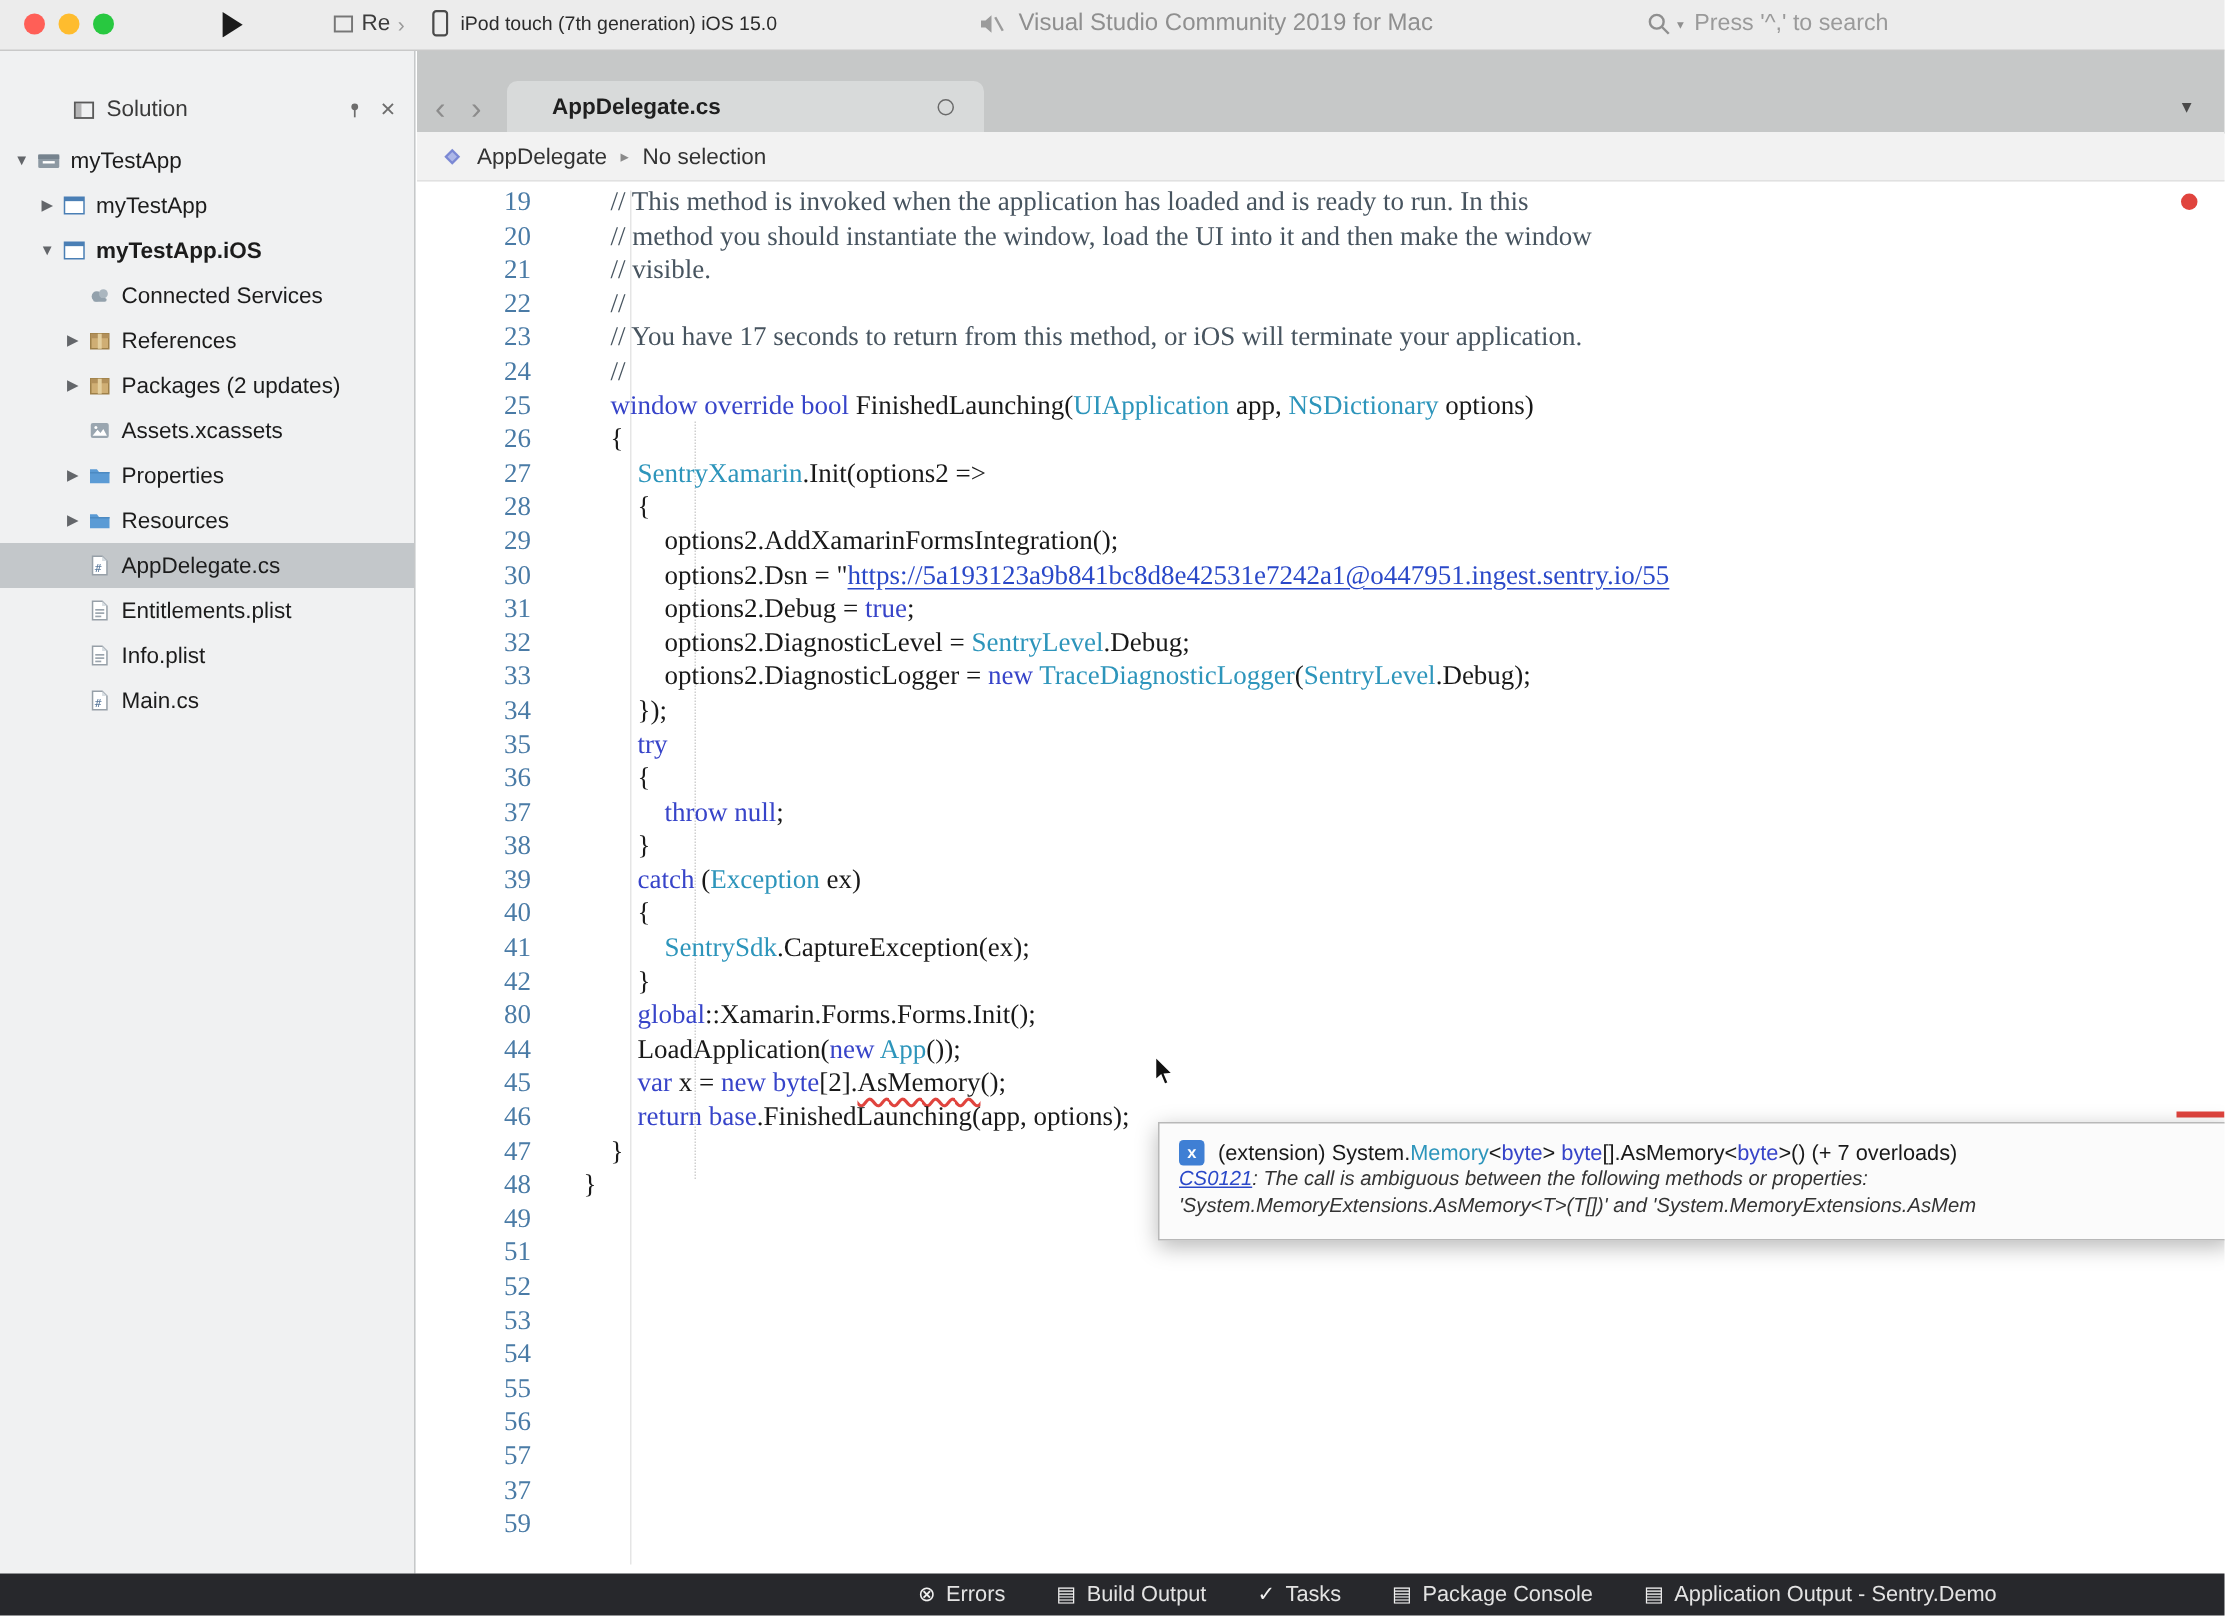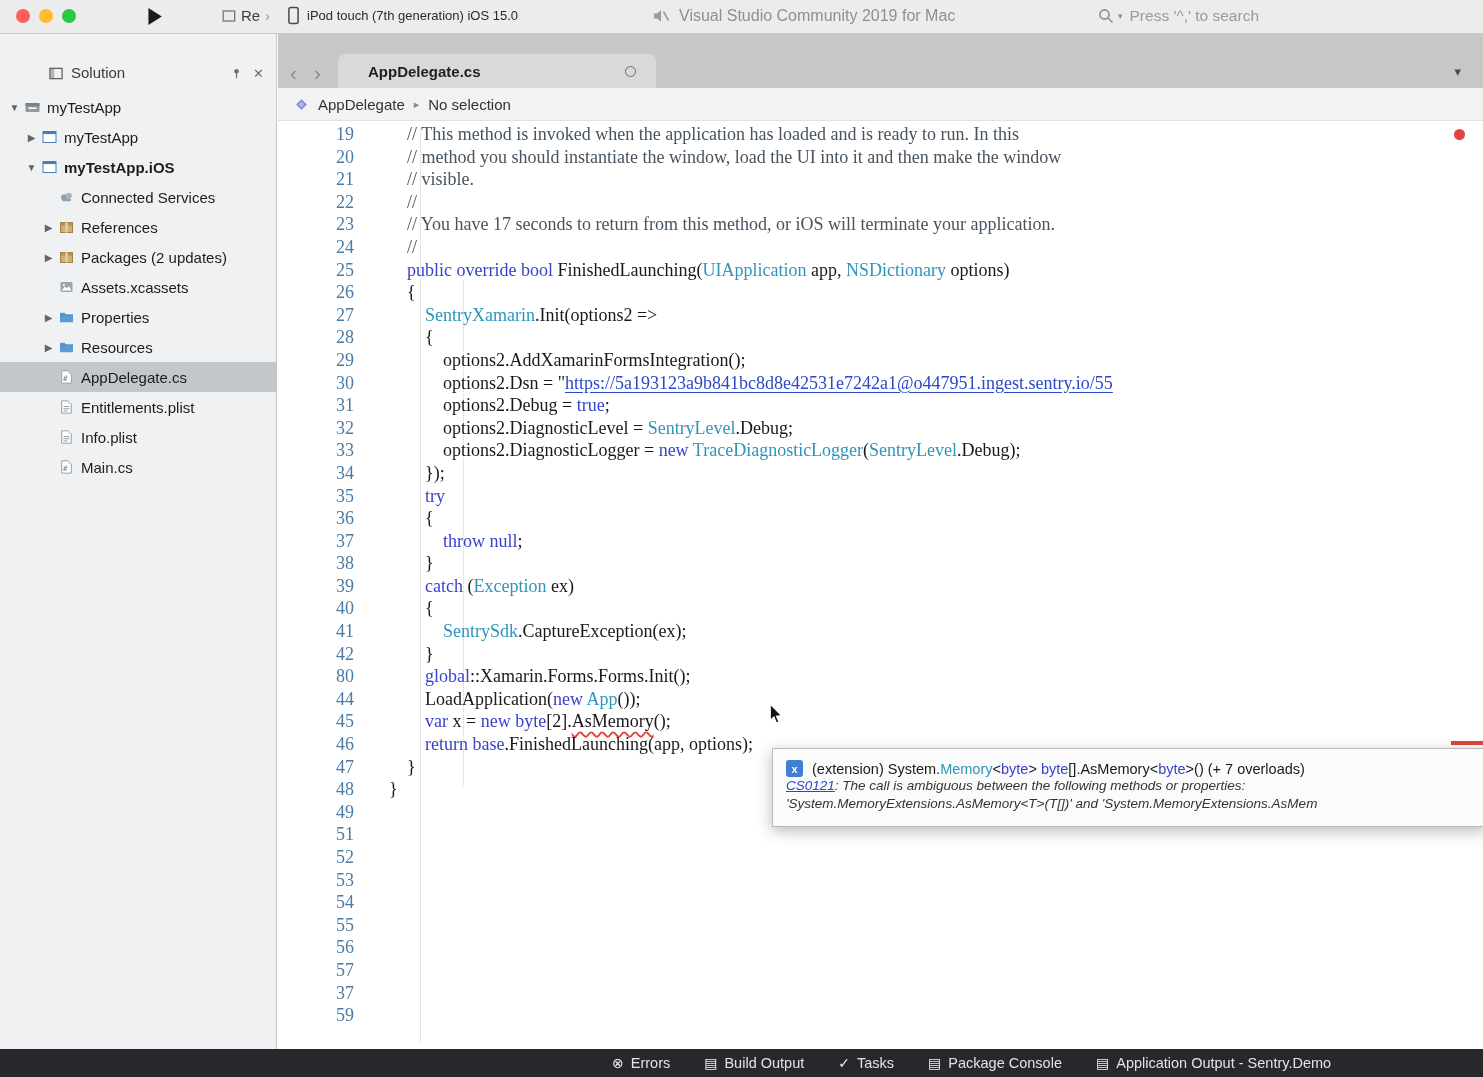--- a/index.html
+++ b/index.html
@@ -282,21 +282,21 @@
     <div class="code-area">
       <div class="indent-guide"></div>
       <div class="dotted-guide"></div>
       <div id="code">
           <div class="cl"><span class="ln">19</span><span class="ct"><span class="tk-cm">        // This method is invoked when the application has loaded and is ready to run. In this</span></span></div>
           <div class="cl"><span class="ln">20</span><span class="ct"><span class="tk-cm">        // method you should instantiate the window, load the UI into it and then make the window</span></span></div>
           <div class="cl"><span class="ln">21</span><span class="ct"><span class="tk-cm">        // visible.</span></span></div>
           <div class="cl"><span class="ln">22</span><span class="ct"><span class="tk-cm">        //</span></span></div>
           <div class="cl"><span class="ln">23</span><span class="ct"><span class="tk-cm">        // You have 17 seconds to return from this method, or iOS will terminate your application.</span></span></div>
           <div class="cl"><span class="ln">24</span><span class="ct"><span class="tk-cm">        //</span></span></div>
-          <div class="cl"><span class="ln">25</span><span class="ct"><span class="tk-pl">        </span><span class="tk-kw">public override bool</span><span class="tk-pl"> FinishedLaunching(</span><span class="tk-ty">UIApplication</span><span class="tk-pl"> app, </span><span class="tk-ty">NSDictionary</span><span class="tk-pl"> options)</span></span></div>
+          <div class="cl"><span class="ln">25</span><span class="ct"><span class="tk-pl">        </span><span class="tk-kw">window override bool</span><span class="tk-pl"> FinishedLaunching(</span><span class="tk-ty">UIApplication</span><span class="tk-pl"> app, </span><span class="tk-ty">NSDictionary</span><span class="tk-pl"> options)</span></span></div>
           <div class="cl"><span class="ln">26</span><span class="ct"><span class="tk-pl">        {</span></span></div>
           <div class="cl"><span class="ln">27</span><span class="ct"><span class="tk-pl">            </span><span class="tk-ty">SentryXamarin</span><span class="tk-pl">.Init(options2 =&gt;</span></span></div>
           <div class="cl"><span class="ln">28</span><span class="ct"><span class="tk-pl">            {</span></span></div>
           <div class="cl"><span class="ln">29</span><span class="ct"><span class="tk-pl">                options2.AddXamarinFormsIntegration();</span></span></div>
           <div class="cl"><span class="ln">30</span><span class="ct"><span class="tk-pl">                options2.Dsn = "</span><span class="tk-lk">https://5a193123a9b841bc8d8e42531e7242a1@o447951.ingest.sentry.io/55</span></span></div>
           <div class="cl"><span class="ln">31</span><span class="ct"><span class="tk-pl">                options2.Debug = </span><span class="tk-kw">true</span><span class="tk-pl">;</span></span></div>
           <div class="cl"><span class="ln">32</span><span class="ct"><span class="tk-pl">                options2.DiagnosticLevel = </span><span class="tk-ty">SentryLevel</span><span class="tk-pl">.Debug;</span></span></div>
           <div class="cl"><span class="ln">33</span><span class="ct"><span class="tk-pl">                options2.DiagnosticLogger = </span><span class="tk-kw">new</span><span class="tk-pl"> </span><span class="tk-ty">TraceDiagnosticLogger</span><span class="tk-pl">(</span><span class="tk-ty">SentryLevel</span><span class="tk-pl">.Debug);</span></span></div>
           <div class="cl"><span class="ln">34</span><span class="ct"><span class="tk-pl">            });</span></span></div>
           <div class="cl"><span class="ln">35</span><span class="ct"><span class="tk-pl">            </span><span class="tk-kw">try</span></span></div>

